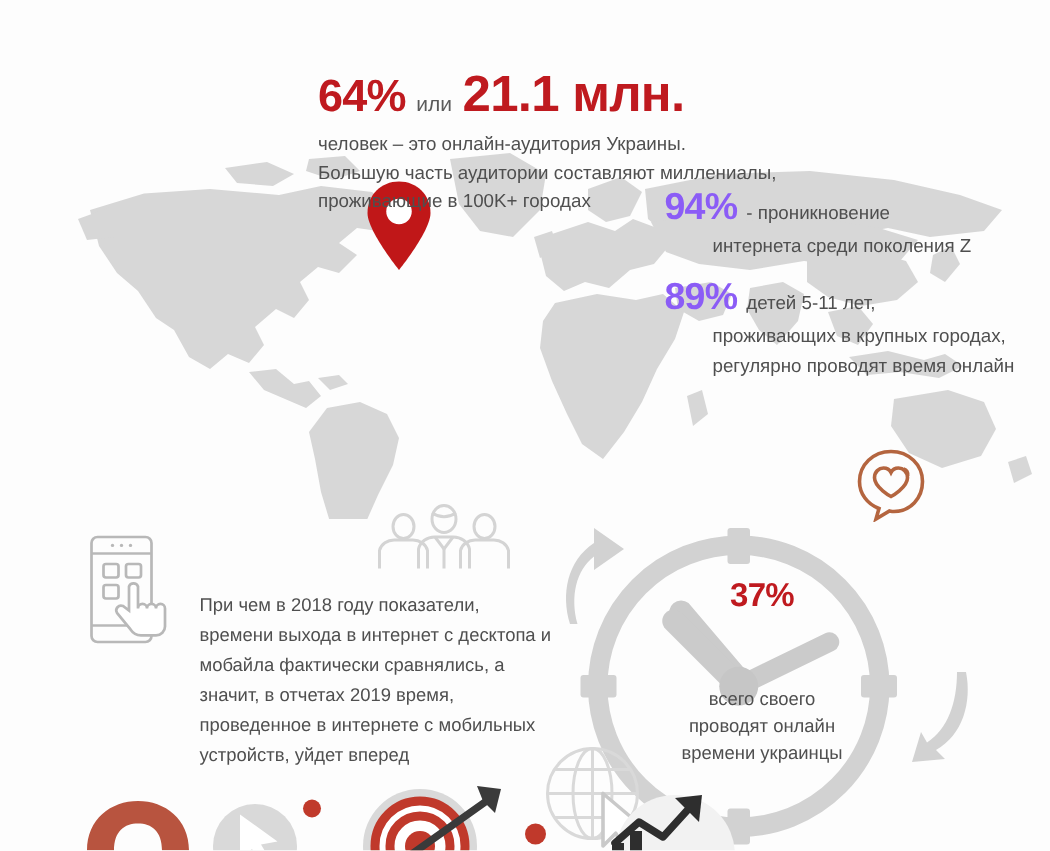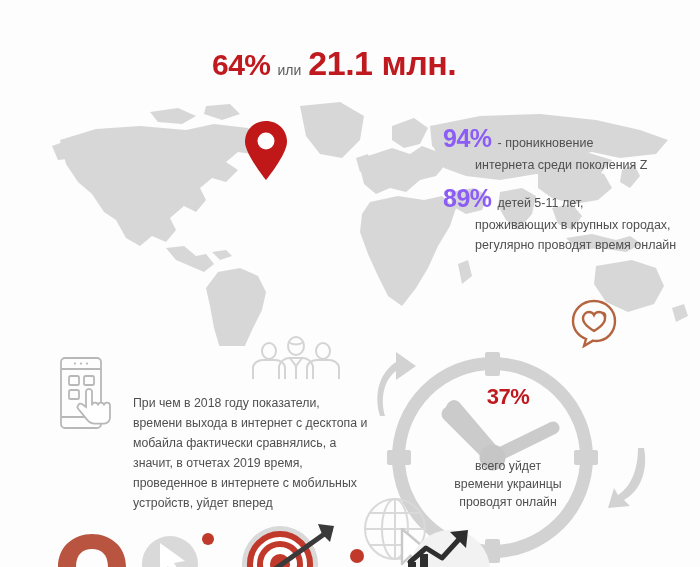--- a/index.html
+++ b/index.html
@@ -138,20 +138,25 @@
       <circle cx="23" cy="21" r="8.5" fill="#ffffff"></circle>
     </svg>
   </div>
 
   <div class="abs" id="headline-block">
     <div class="hl-line">
       <span class="pct-xl">64%</span>
       <span class="ili">или</span>
       <span class="pct-xxl">21.1 млн.</span>
     </div>
+    <div class="body-txt">
+      <div>человек – это онлайн-аудитория Украины.</div>
+      <div>Большую часть аудитории составляют миллениалы,</div>
+      <div>проживающие в 100K+ городах</div>
+    </div>
   </div>
 
   <div class="abs" id="stat-94">
     <div class="stat-head">
       <span class="pct-lg">94%</span>
       <span class="stat-inline">- проникновение</span>
     </div>
     <div class="stat-rest">интернета среди поколения Z</div>
   </div>
 
@@ -244,23 +249,23 @@
       <line x1="107.5" y1="107.5" x2="64" y2="64" stroke="#cbcbcb" stroke-width="15" stroke-linecap="round"></line>
 
       <line x1="107.5" y1="107.5" x2="168" y2="78" stroke="#cbcbcb" stroke-width="13" stroke-linecap="round"></line>
       <circle cx="107.5" cy="107.5" r="13" fill="#c6c6c6"></circle>
     </svg>
   </div>
 
   <div class="abs" id="clock-pct">37%</div>
 
   <div class="abs" id="clock-caption">
-    <div>всего уйдет</div>
+    <div>всего своего</div>
+    <div>проводят онлайн</div>
     <div>времени украинцы</div>
-    <div>проводят онлайн</div>
   </div>
 
   <div class="abs" id="globe-cursor-icon">
     <svg width="76" height="71" viewBox="0 0 76 71" xmlns="http://www.w3.org/2000/svg" fill="none" stroke="#d9d9d9" stroke-width="2">
       <circle cx="33" cy="33" r="30"></circle>
       <ellipse cx="33" cy="33" rx="13" ry="30"></ellipse>
       <line x1="3" y1="33" x2="63" y2="33"></line>
       <line x1="8" y1="17" x2="58" y2="17"></line>
       <line x1="8" y1="49" x2="58" y2="49"></line>
       <line x1="33" y1="3" x2="33" y2="63"></line>

